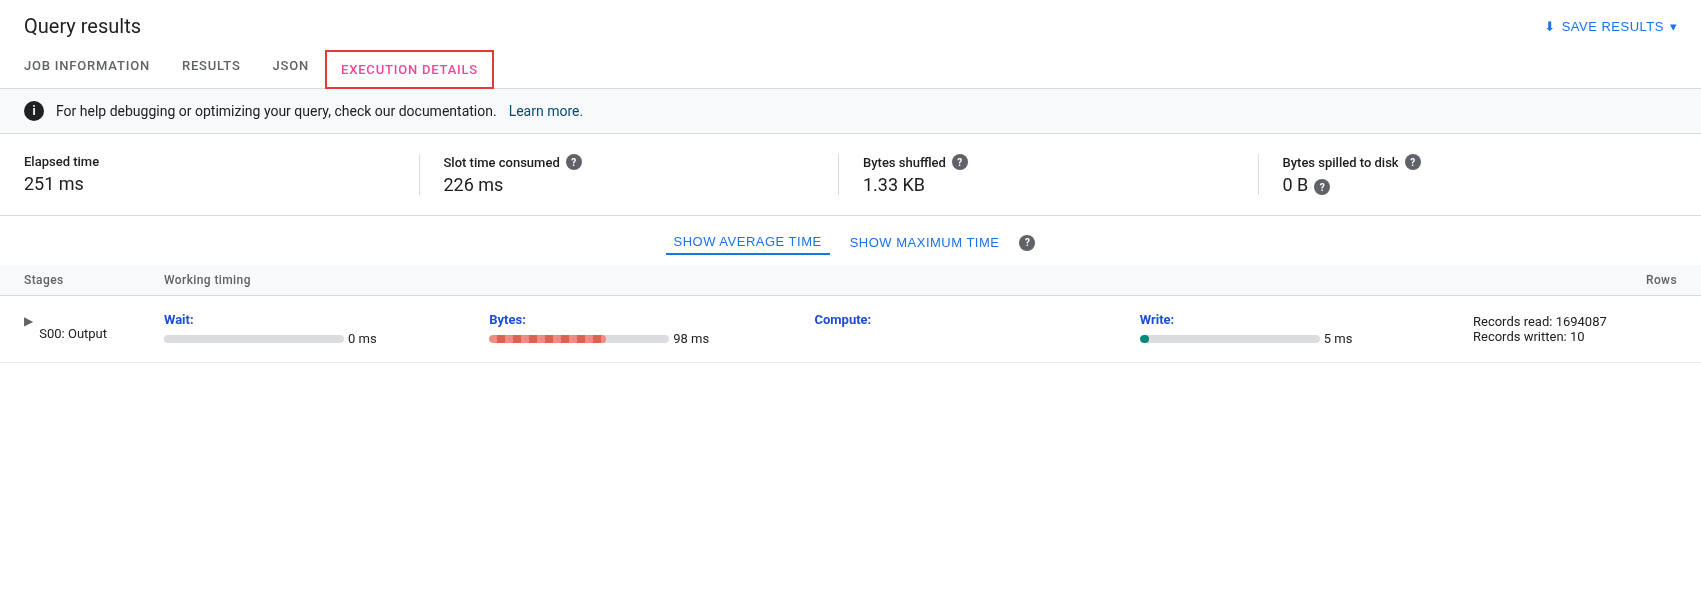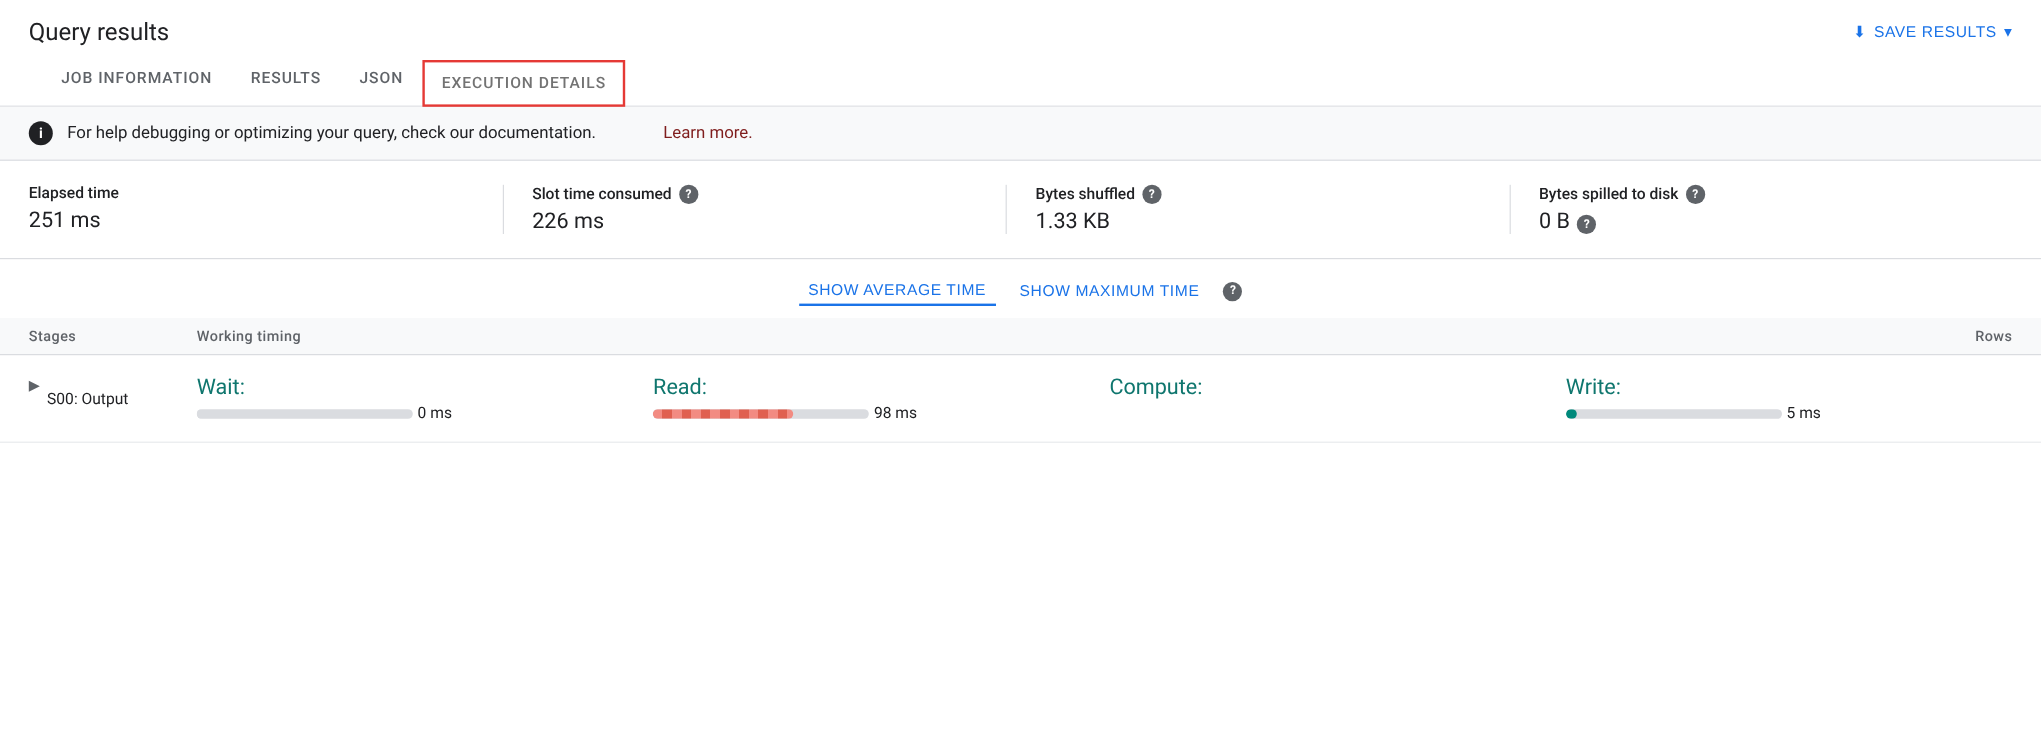--- a/index.html
+++ b/index.html
@@ -6,28 +6,28 @@
     body { font-family: 'Google Sans', Roboto, Arial, sans-serif; background: #fff; color: #202124; font-size: 14px; }
 
     .page { width: 1701px; min-height: 613px; background: #fff; }
 
     
     .header { display: flex; align-items: center; justify-content: space-between; padding: 14px 24px 0 24px; }
     .header-title { font-size: 20px; font-weight: 400; color: #202124; }
     .save-results-btn { display: flex; align-items: center; gap: 6px; color: #1a73e8; font-size: 13px; font-weight: 500; letter-spacing: 0.5px; cursor: pointer; border: none; background: none; text-transform: uppercase; }
 
     
-    .tabs { display: flex; align-items: flex-end; border-bottom: 1px solid #dadce0; padding: 0 35px; margin-top: 8px; }
+    .tabs { display: flex; align-items: flex-end; border-bottom: 1px solid #dadce0; padding: 0 8px; margin-top: 8px; }
     .tab { padding: 12px 16px; font-size: 13px; font-weight: 500; letter-spacing: 0.8px; color: #5f6368; cursor: pointer; border-bottom: 3px solid transparent; text-transform: uppercase; white-space: nowrap; }
-    .tab.active-box { color: #737373; border: 2px solid #e53935; padding: 10px 14px; margin-bottom: -1px; position: relative; }
+    .tab.active-box { color: #ec4899; border: 2px solid #e53935; padding: 10px 14px; margin-bottom: -1px; position: relative; }
 
     
     .info-bar { background: #f8f9fa; padding: 12px 24px; display: flex; align-items: center; gap: 12px; font-size: 14px; color: #202124; border-bottom: 1px solid #dadce0; }
     .info-icon { width: 20px; height: 20px; background: #202124; border-radius: 50%; color: #fff; display: flex; align-items: center; justify-content: center; font-size: 12px; font-weight: 700; flex-shrink: 0; }
-    .info-bar a { color: #7f1d1d; text-decoration: none; margin-left: 44px; }
+    .info-bar a { color: #0c4a6e; text-decoration: none; }
 
     
     .stats-row { display: flex; padding: 20px 24px; gap: 0; border-bottom: 1px solid #dadce0; }
     .stat-item { flex: 1; padding-right: 24px; }
     .stat-item + .stat-item { border-left: 1px solid #dadce0; padding-left: 24px; }
     .stat-label { font-size: 13px; font-weight: 500; color: #202124; display: flex; align-items: center; gap: 6px; margin-bottom: 4px; }
     .stat-value { font-size: 18px; color: #202124; font-weight: 400; display: flex; align-items: flex-end; gap: 6px; }
     .help-icon { width: 16px; height: 16px; border-radius: 50%; background: #5f6368; color: #fff; display: inline-flex; align-items: center; justify-content: center; font-size: 10px; font-weight: 700; cursor: pointer; flex-shrink: 0; }
 
     
@@ -42,21 +42,21 @@
     .col-rows { width: 220px; font-size: 12px; color: #5f6368; font-weight: 500; letter-spacing: 0.4px; text-align: right; }
 
     
     .table-row { display: flex; align-items: stretch; padding: 10px 24px; border-bottom: 1px solid #e8eaed; }
     .stage-cell { width: 140px; display: flex; align-items: flex-start; gap: 6px; padding-top: 8px; }
     .stage-arrow { color: #5f6368; font-size: 12px; cursor: pointer; }
     .stage-name { font-size: 13px; color: #202124; margin-top: 12px; }
     .timing-cell { flex: 1; }
     .timing-grid { display: grid; grid-template-columns: 1fr 1fr 1fr 1fr; gap: 8px; padding: 6px 0; }
     .timing-item { display: flex; flex-direction: column; gap: 4px; }
-    .timing-label { font-size: 18px; font-weight: 400; color: #0f766e; }
+    .timing-label { font-size: 13px; font-weight: 700; color: #1d4ed8; }
     .bar-row { display: flex; align-items: center; gap: 4px; }
     .bar-track { width: 180px; height: 8px; background: #dadce0; border-radius: 4px; overflow: hidden; position: relative; display: flex; }
     .bar-fill { height: 100%; border-radius: 4px; }
     .bar-fill.wait { background: #dadce0; width: 2%; }
     .bar-fill.compute { background: #00897b; width: 12%; }
     .bar-fill.write { background: #00897b; width: 5%; }
     .timing-value { font-size: 13px; color: #202124; white-space: nowrap; }
     .rows-cell { width: 220px; display: flex; flex-direction: column; justify-content: center; padding-left: 16px; }
     .rows-value { font-size: 13px; color: #202124; }
   </style>
@@ -163,21 +163,21 @@
           <span class="timing-label">Wait:</span>
           <div class="bar-row">
             <div class="bar-track">
               <div class="bar-fill wait" style="width:2%"></div>
             </div>
             <span class="timing-value">0 ms</span>
           </div>
         </div>
 
         <div class="timing-item">
-          <span class="timing-label">Read:</span>
+          <span class="timing-label">Bytes:</span>
           <div class="bar-row">
             <div class="bar-track">
               <div class="bar-fill" style="width:65%; background: repeating-linear-gradient(90deg, #f28b82 0px, #f28b82 8px, #e06050 8px, #e06050 16px);"></div>
             </div>
             <span class="timing-value">98 ms</span>
           </div>
         </div>
 
         <div class="timing-item">
           <span class="timing-label">Compute:</span>
@@ -188,15 +188,19 @@
           <div class="bar-row">
             <div class="bar-track">
               <div class="bar-fill write" style="width:5%"></div>
             </div>
             <span class="timing-value">5 ms</span>
           </div>
         </div>
 
       </div>
     </div>
+    <div class="rows-cell">
+      <span class="rows-value">Records read: 1694087</span>
+      <span class="rows-value">Records written: 10</span>
+    </div>
   </div>
 
 </div>
 
 </body></html>

